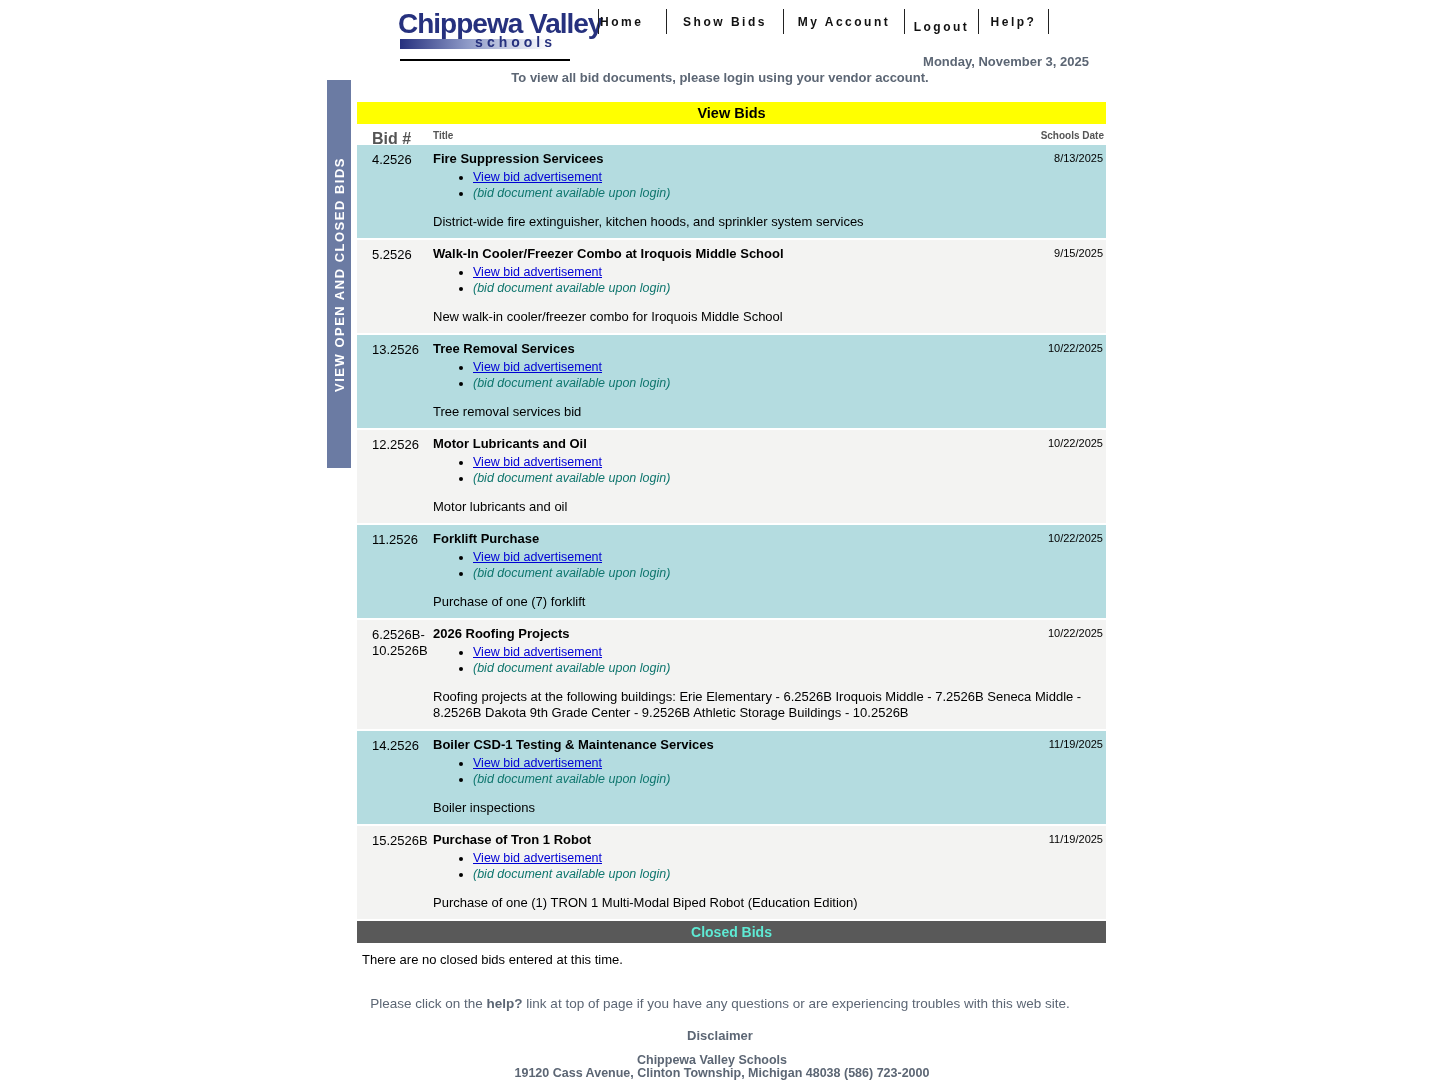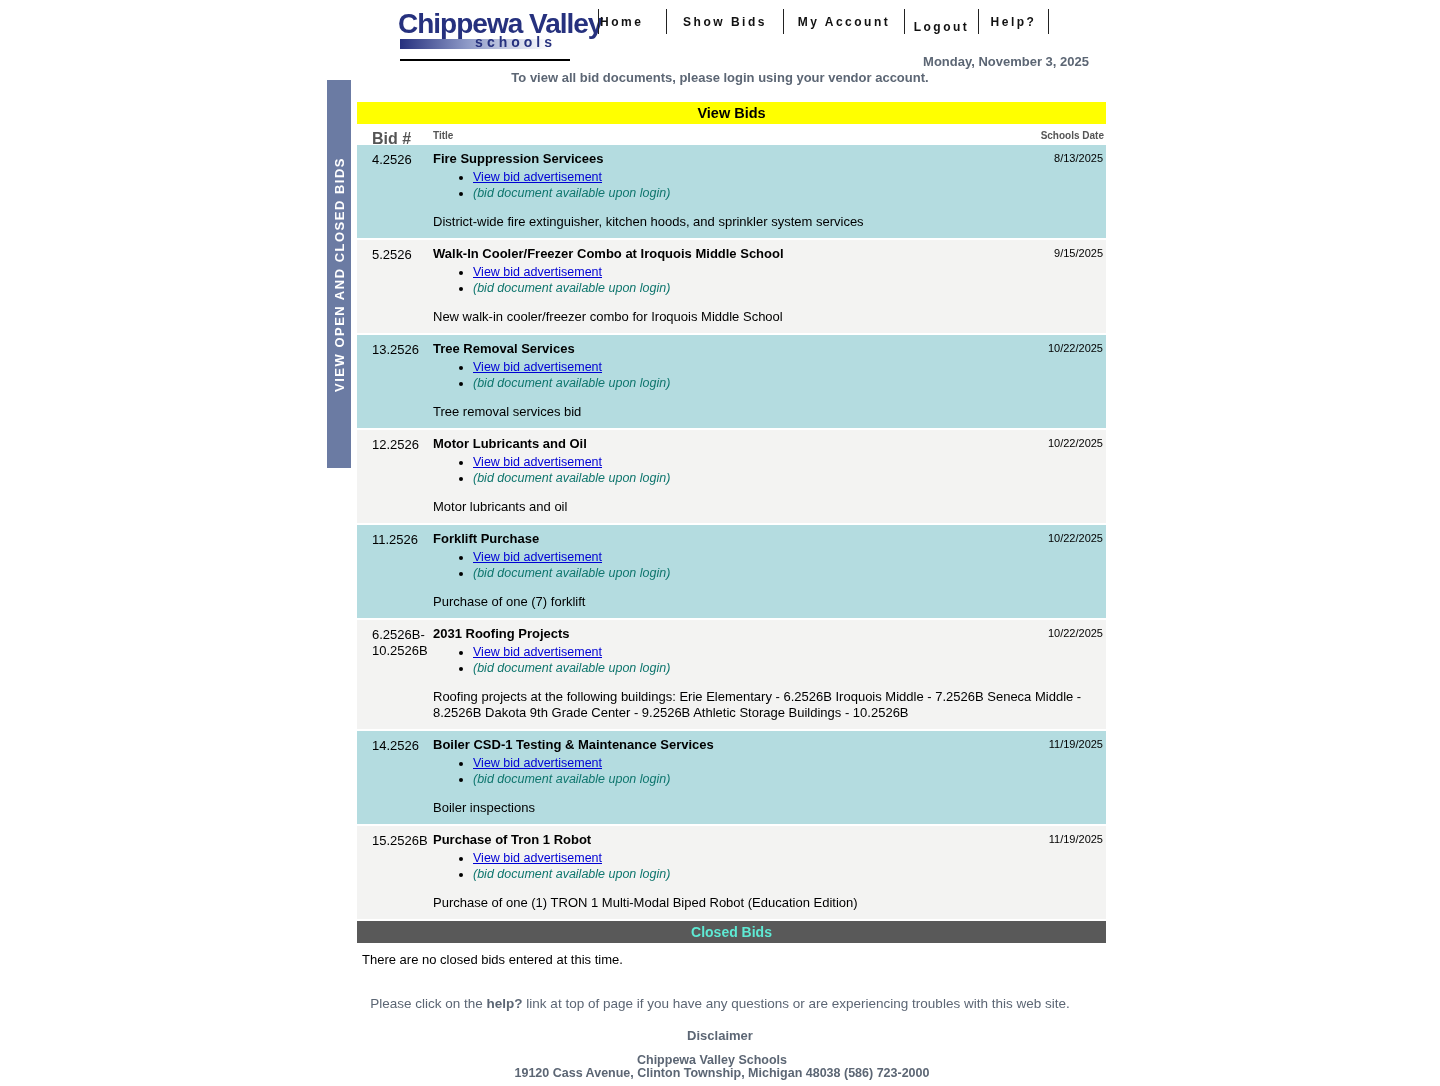--- a/index.html
+++ b/index.html
@@ -184,21 +184,21 @@
         <li><span class="doc-note">(bid document available upon login)</span></li>
       </ul>
       <div class="bid-desc">Purchase of one (7) forklift</div>
     </div>
   </div>
 
   <div class="bid-row row-light">
     <div class="cell-bid">6.2526B-10.2526B</div>
     <div class="cell-date">10/22/2025</div>
     <div class="cell-main">
-      <div class="bid-title">2031 Roofing Projects</div>
+      <div class="bid-title">2026 Roofing Projects</div>
       <ul class="bid-bullets">
         <li><span class="adv-link">View bid advertisement</span></li>
         <li><span class="doc-note">(bid document available upon login)</span></li>
       </ul>
       <div class="bid-desc">Roofing projects at the following buildings: Erie Elementary - 6.2526B Iroquois Middle - 7.2526B Seneca Middle - 8.2526B Dakota 9th Grade Center - 9.2526B Athletic Storage Buildings - 10.2526B</div>
     </div>
   </div>
 
   <div class="bid-row row-teal">
     <div class="cell-bid">14.2526</div>

